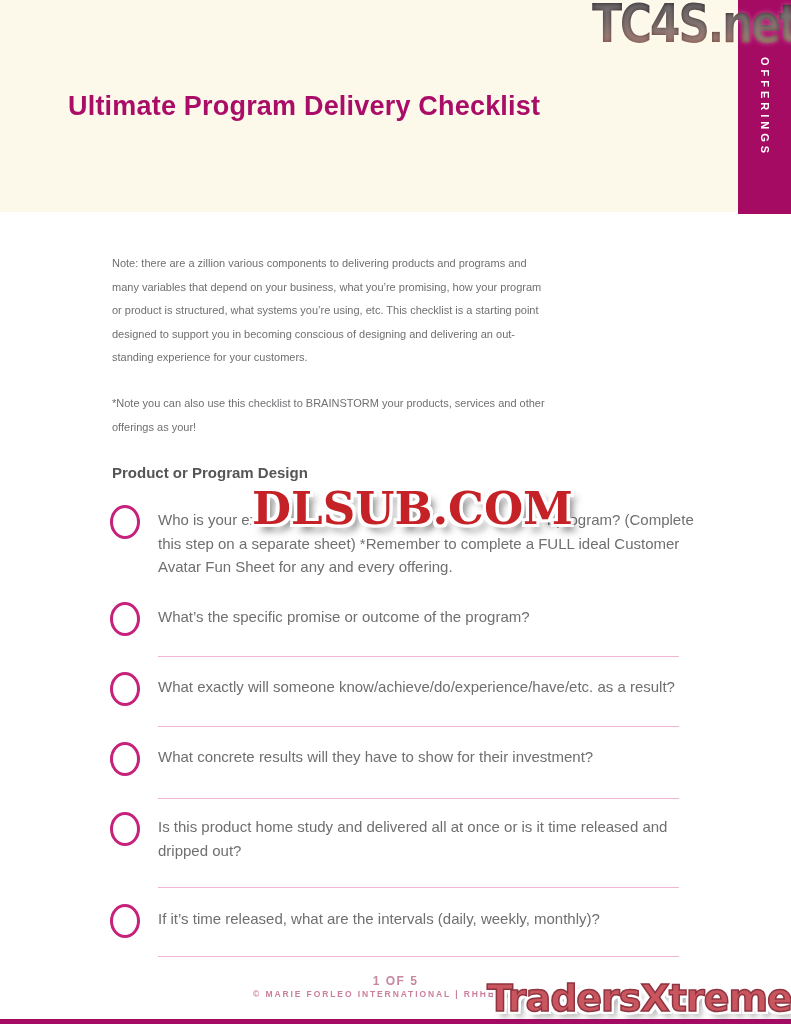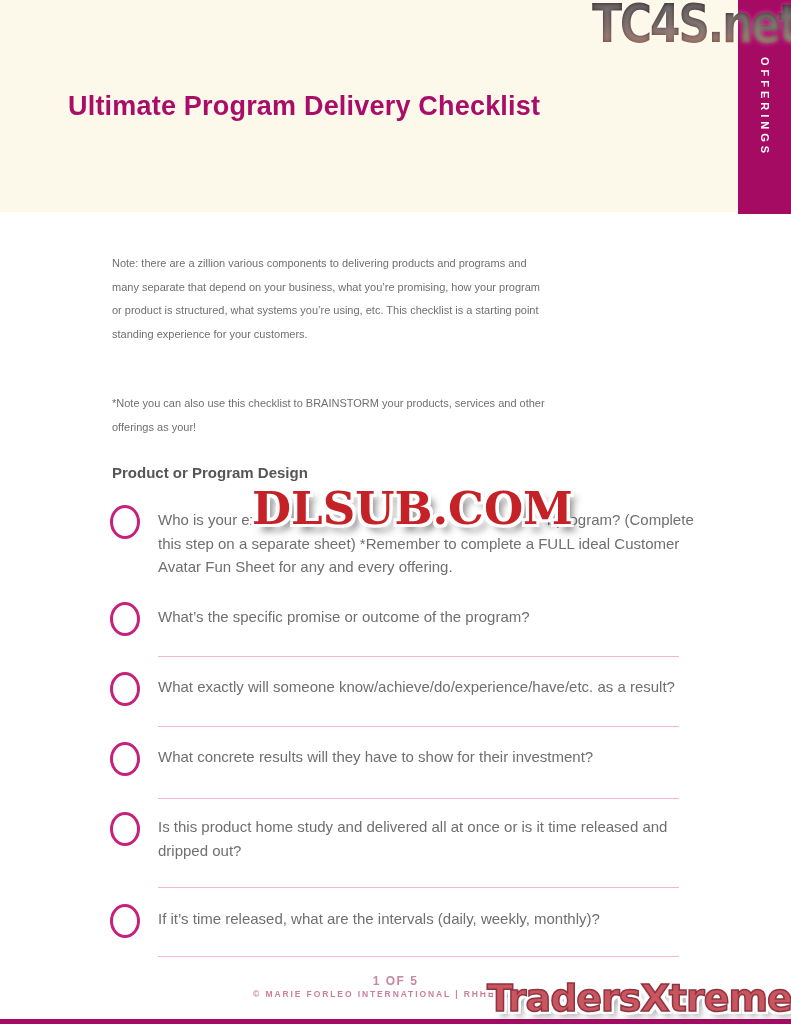--- a/index.html
+++ b/index.html
@@ -131,22 +131,23 @@
 <div id="page">
 
   <div class="header-band"></div>
   <div class="page-title">Ultimate Program Delivery Checklist</div>
   <div class="side-tab">
     <span class="side-tab-label">OFFERINGS</span>
   </div>
 
   <div class="copy" style="top:252px">
     <div>Note: there are a zillion various components to delivering products and programs and</div>
-    <div>many separate that depend on your business, what you’re promising, how your program</div>
+    <div>many variables that depend on your business, what you’re promising, how your program</div>
     <div>or product is structured, what systems you’re using, etc. This checklist is a starting point</div>
+    <div>designed to support you in becoming conscious of designing and delivering an out-</div>
     <div>standing experience for your customers.</div>
   </div>
 
   <div class="copy" style="top:392px">
     <div>*Note you can also use this checklist to BRAINSTORM your products, services and other</div>
     <div>offerings as your!</div>
   </div>
 
   <div class="section-heading">Product or Program Design</div>
 

